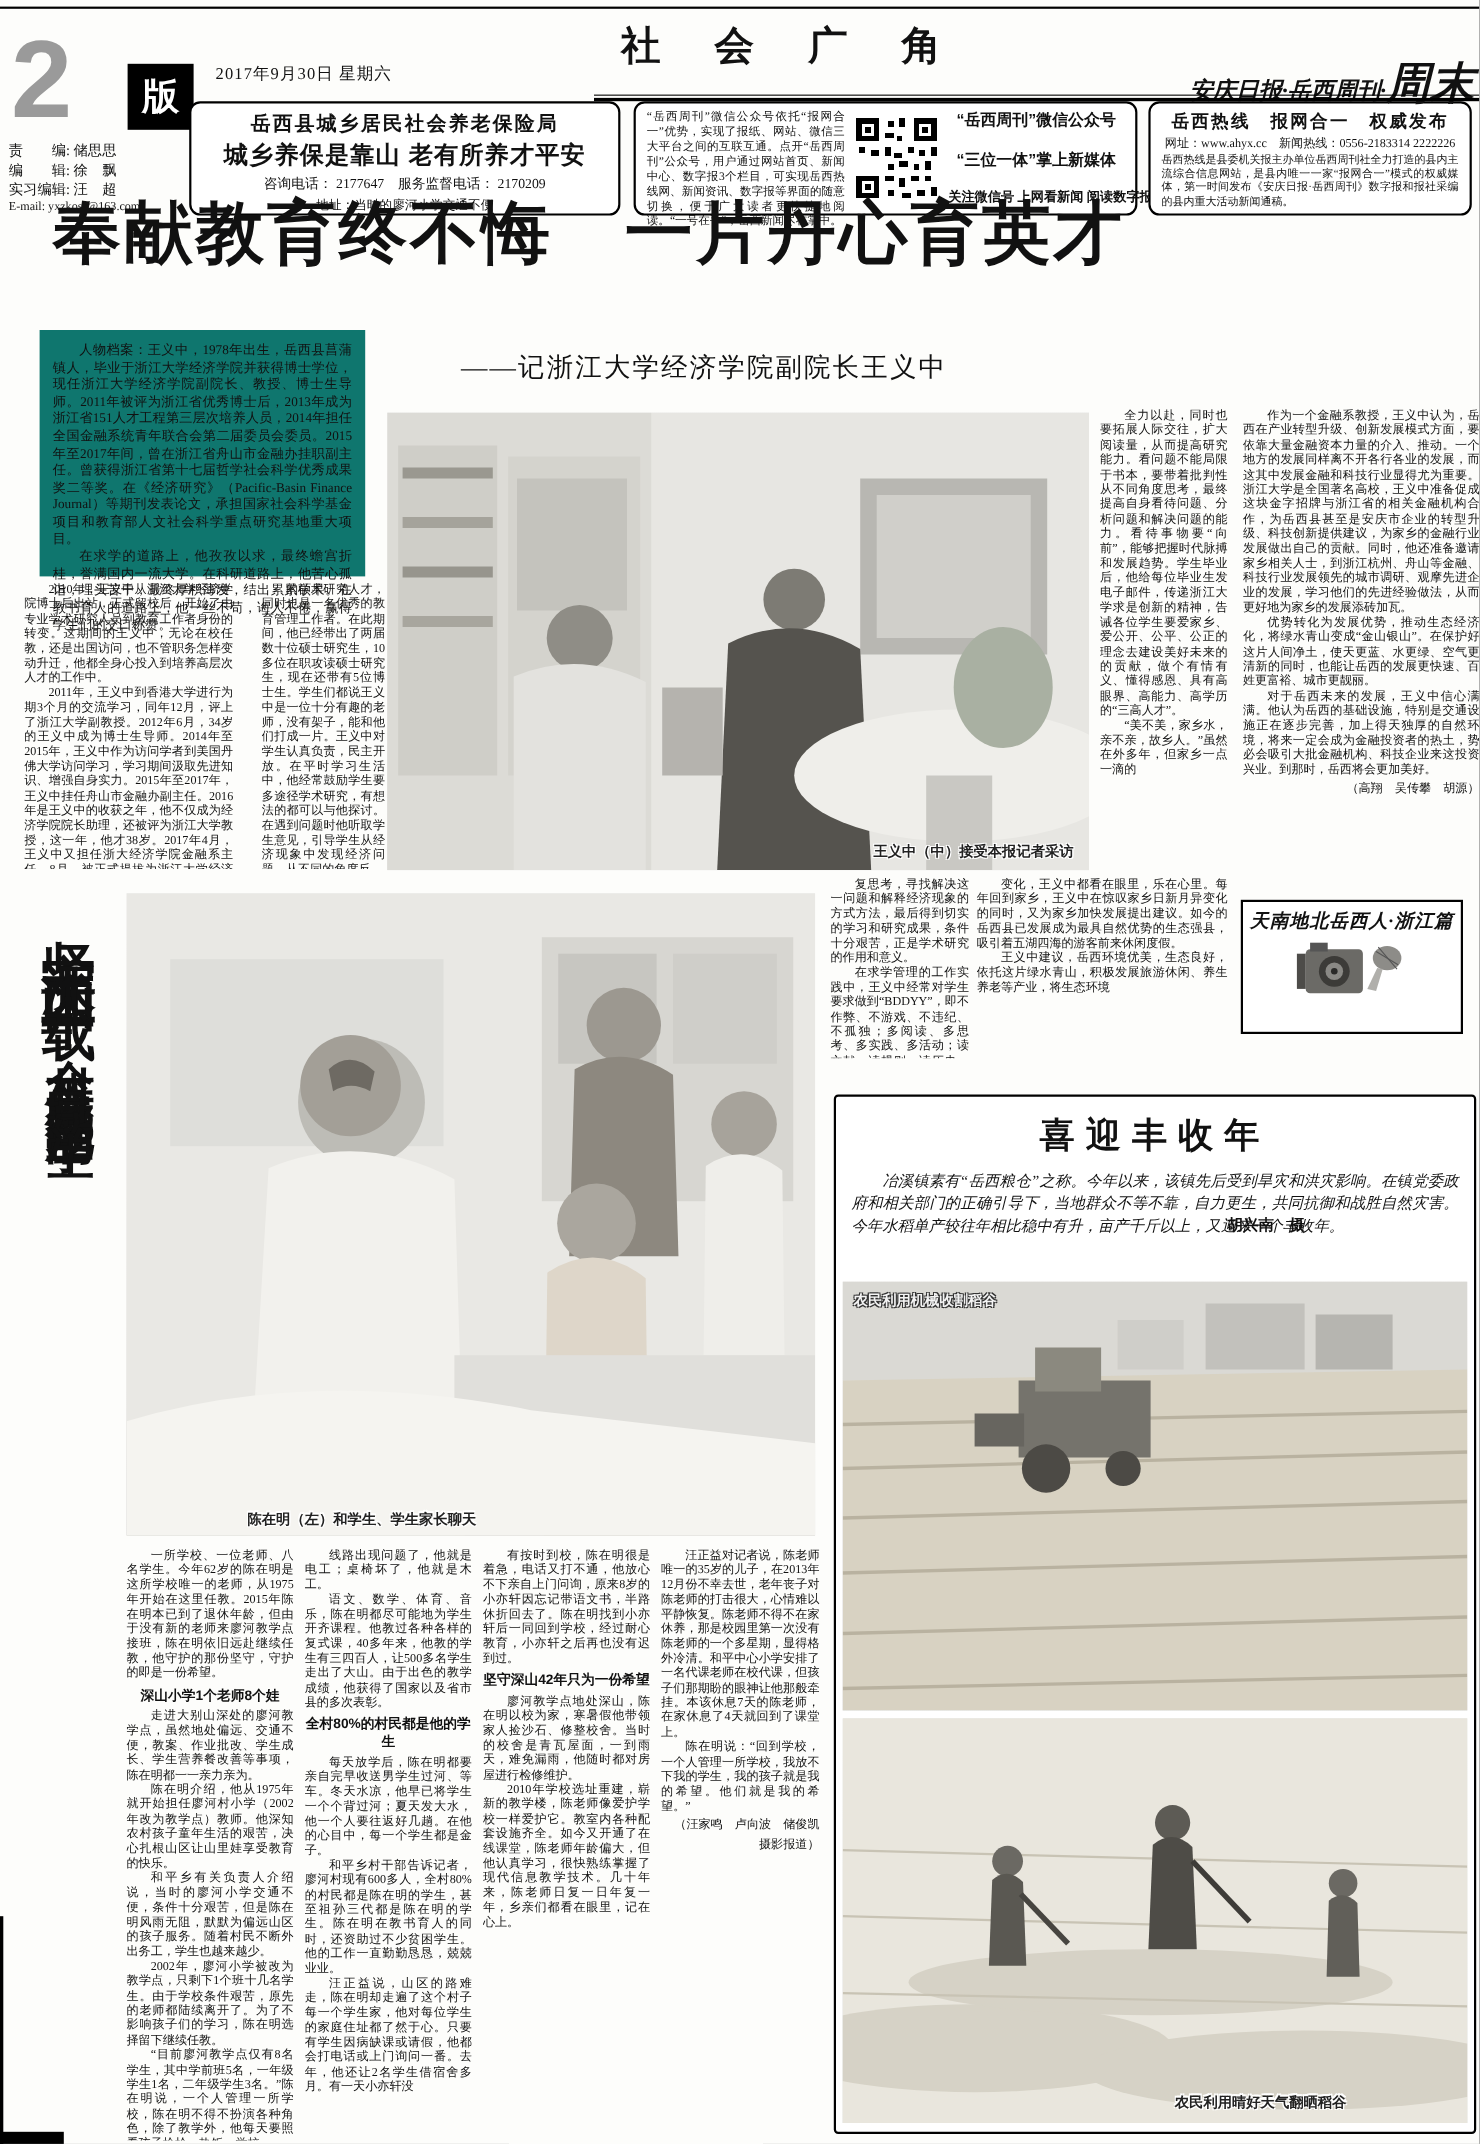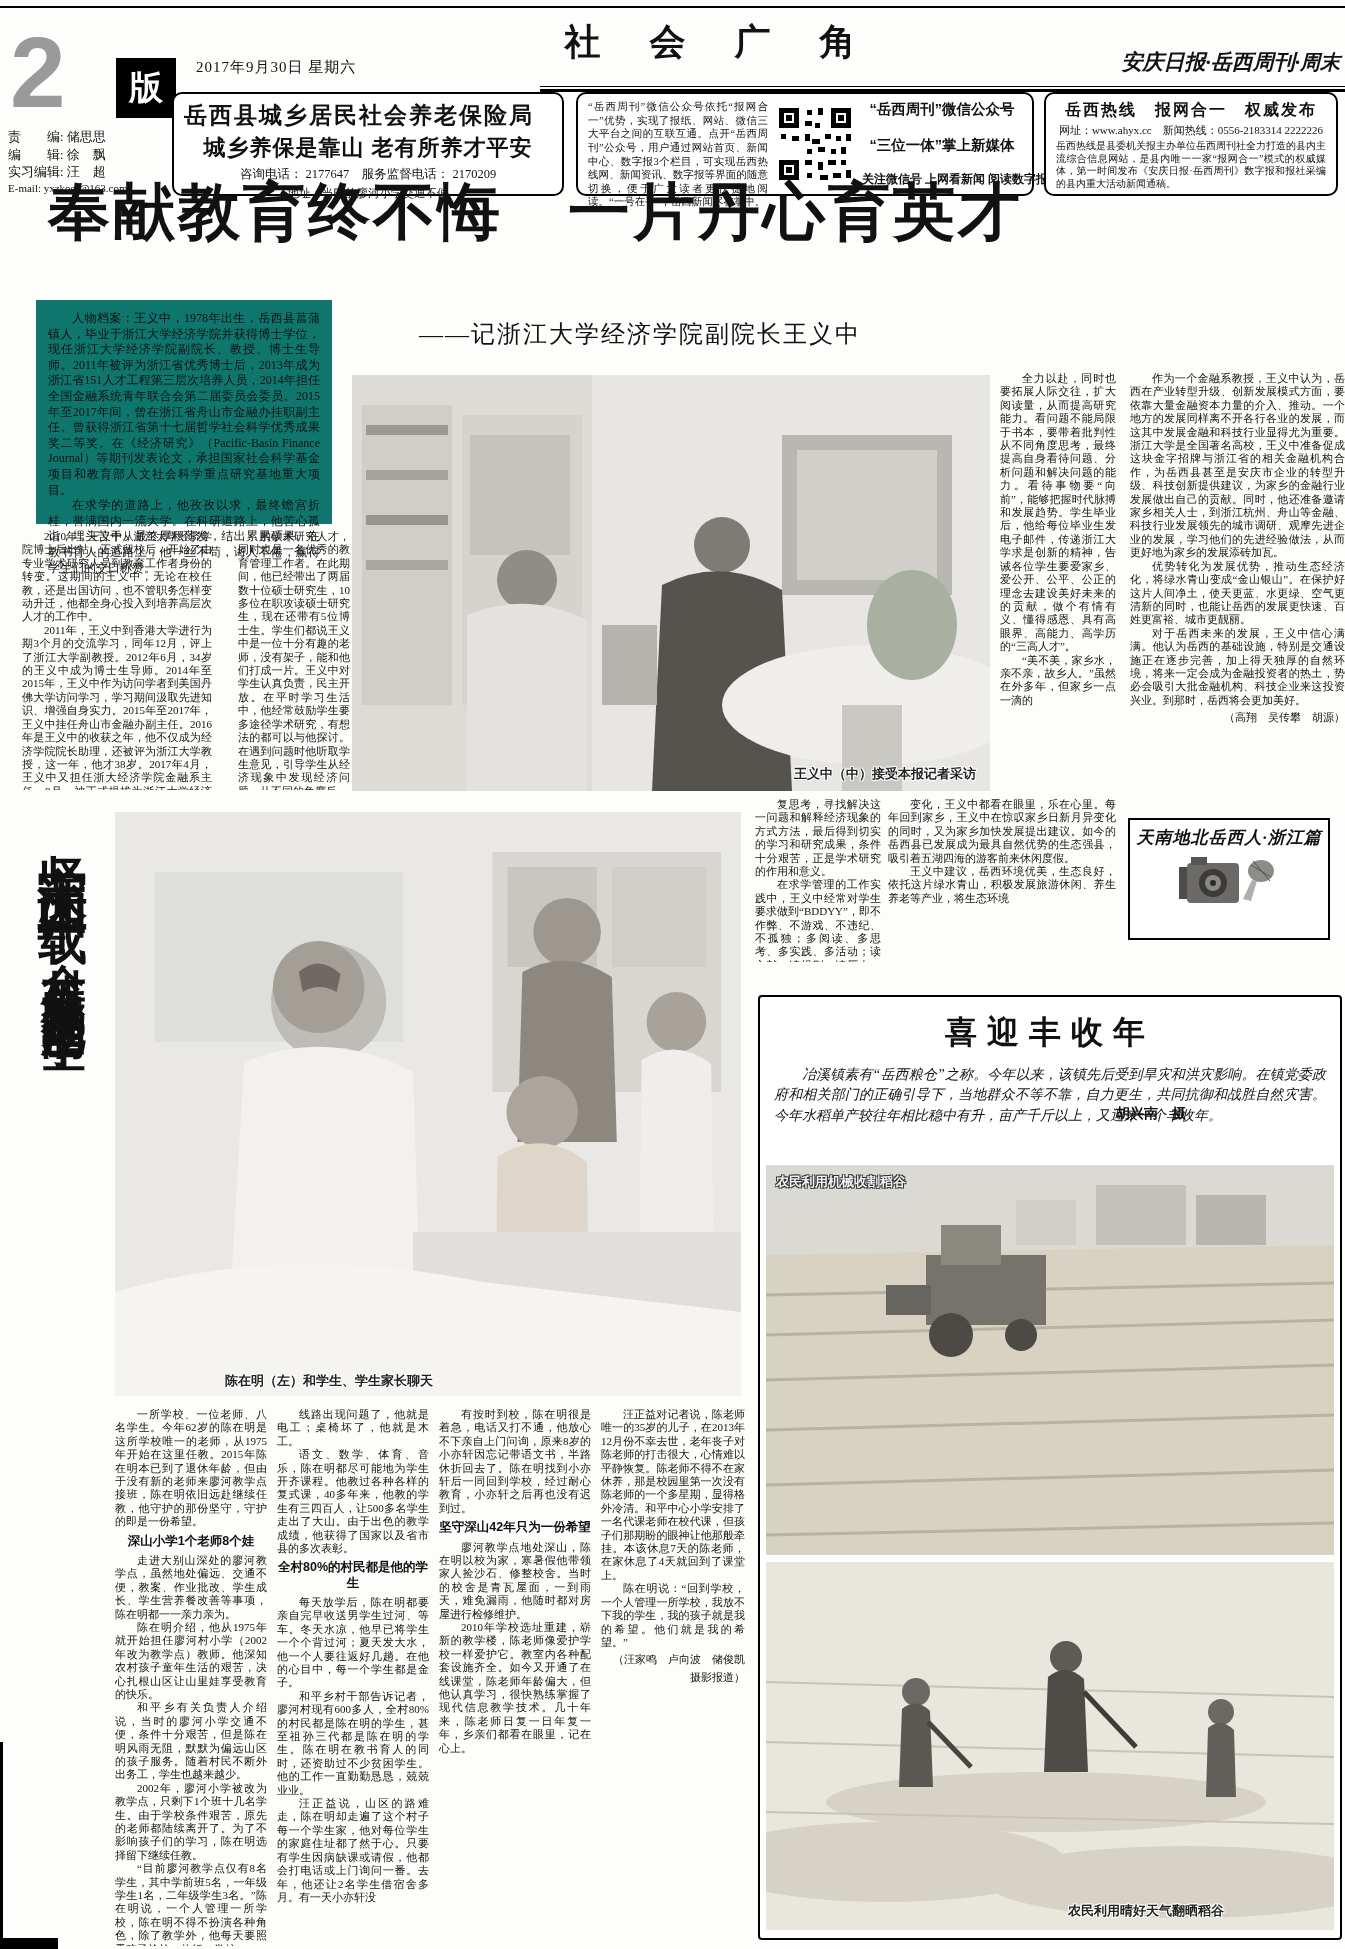--- a/index.html
+++ b/index.html
@@ -8,34 +8,34 @@
   .abs{position:absolute;}
   .rule{background:#000;}
   
   .pagenum{font-family:"Liberation Sans",sans-serif;font-size:100px;font-weight:bold;color:#9a9a9a;line-height:1;}
   .edition{width:60px;height:60px;background:#000;color:#fff;font-size:34px;font-weight:bold;
            display:flex;align-items:center;justify-content:center;font-family:"Liberation Sans",sans-serif;}
   .dateline{font-size:15px;letter-spacing:1px;}
   .staff{font-size:13px;line-height:1.35;}
   .staff div{white-space:nowrap;}
   .hbox{border:2px solid #000;border-radius:10px;padding:6px 10px;box-sizing:border-box;background:#fff;}
-  .ins-org{font-size:23px;text-align:left;letter-spacing:2px;font-weight:bold;}
+  .ins-org{font-size:18px;text-align:center;letter-spacing:2px;font-weight:bold;}
   .ins-slogan{font-family:"Liberation Sans",sans-serif;font-size:22px;font-weight:900;text-align:center;letter-spacing:1px;margin-top:2px;}
   .ins-small{font-size:12.5px;text-align:center;margin-top:3px;}
   .wechat-flex{display:flex;gap:8px;align-items:stretch;height:100%;}
   .wc-body{font-size:10.5px;line-height:1.3;text-align:justify;width:215px;}
   .wc-right{width:160px;display:flex;flex-direction:column;justify-content:space-between;text-align:center;}
   .wc-t{font-family:"Liberation Sans",sans-serif;font-weight:900;font-size:14.5px;white-space:nowrap;}
   .wc-f{font-size:12px;font-weight:bold;white-space:nowrap;}
   .hot-title{font-size:16px;font-weight:bold;text-align:center;letter-spacing:2px;}
   .hot-contact{font-size:11px;text-align:center;margin:2px 0;}
   .hot-body{font-size:10px;line-height:1.25;text-align:justify;}
   .section-title{font-size:36px;font-weight:bold;letter-spacing:20px;text-align:center;white-space:nowrap;}
   .masthead{font-size:21px;font-weight:bold;font-style:italic;text-align:right;white-space:nowrap;}
-  .masthead .cal{font-size:20px;font-family:"Liberation Serif",serif;margin-top:16px;}
+  .masthead .cal{font-size:40px;font-family:"Liberation Serif",serif;margin-top:16px;}
   
   .headline{font-family:"Liberation Sans",sans-serif;font-size:62px;font-weight:900;letter-spacing:3px;white-space:nowrap;}
   .subtitle{font-size:24px;text-align:center;letter-spacing:2px;}
   .intro{background:#0f766e;padding:11px 12px;box-sizing:border-box;font-size:12px;line-height:1.3;text-align:justify;}
   .intro p{margin:0;text-indent:2em;}
   .col{font-size:11px;line-height:1.22;text-align:justify;overflow:hidden;}
   .col p.para{margin:0;text-indent:2em;}
   .col .subhead{font-family:"Liberation Sans",sans-serif;font-weight:900;font-size:12.5px;text-align:center;margin:5px 0;}
   .col .byline{text-align:right;margin:4px 0 0 0;font-size:11px;}
   .photo{background:linear-gradient(180deg,#ececea,#d8d8d4);overflow:hidden;}

